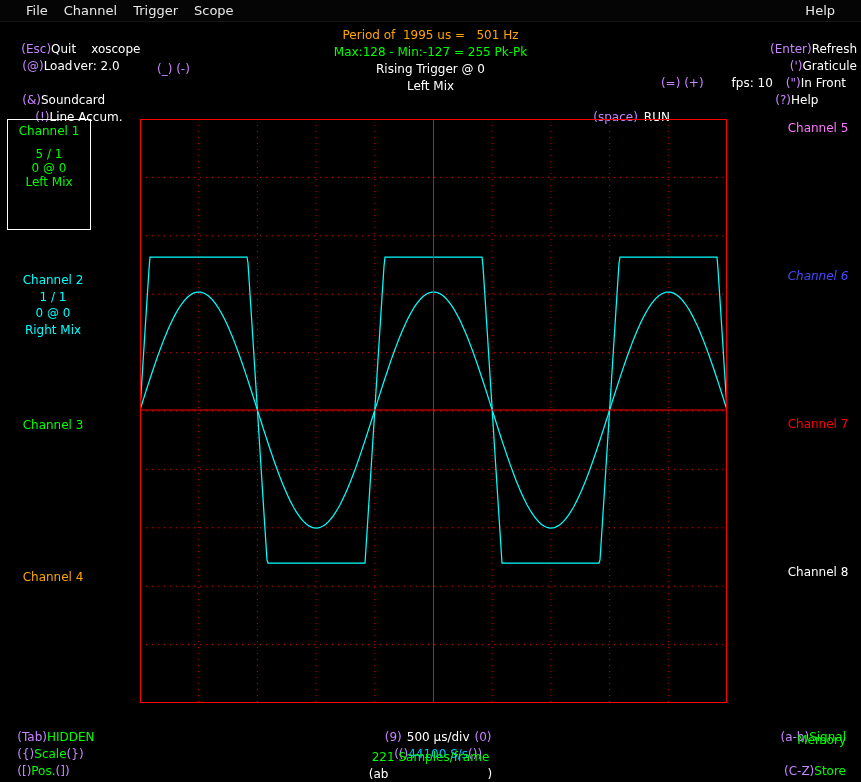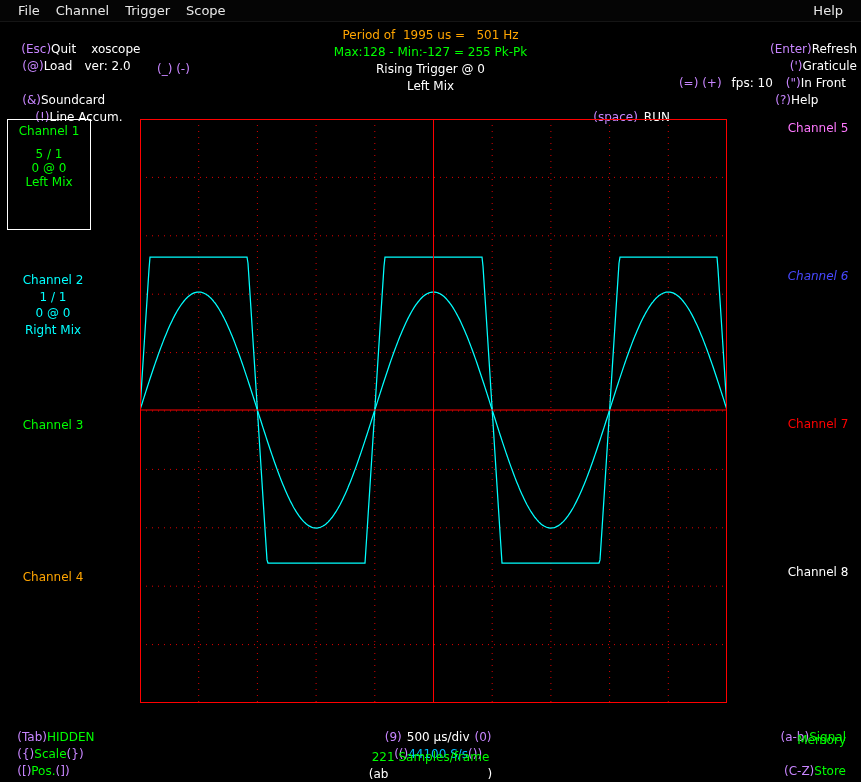--- a/index.html
+++ b/index.html
@@ -5,21 +5,21 @@
   * { margin:0; padding:0; box-sizing:border-box; }
   html,body { background:#000; }
   #root {
     position:relative; width:861px; height:782px; overflow:hidden;
     background:var(--background,#000);
     font-family:"DejaVu Sans","Liberation Sans",sans-serif;
     font-size:12px; color:#fff;
   }
   .menubar {
     position:absolute; top:0; left:0; width:100%; height:22px;
-    display:flex; align-items:center; padding:0 10px;
+    display:flex; align-items:center; padding:0 18px;
     background:var(--menubar_bg,#000); border-bottom:1px solid #151515;
     font-size:13px;
   }
   .menu-item { padding:2px 8px; color:#e8e8e8; cursor:default; }
   .menu-help { margin-left:auto; }
 
   .t { position:absolute; white-space:pre; line-height:14px; }
   .center { left:0; width:100%; text-align:center; }
   .fr { text-align:right; }
 
@@ -28,22 +28,22 @@
   .g { color:var(--green,#0f0); }
   .o { color:var(--orange,#ffa500); }
   .rate { color:var(--rate_blue,#00bfff); }
 
   .ch1 { color:var(--ch1); } .ch2 { color:var(--ch2); }
   .ch3 { color:var(--ch3); } .ch4 { color:var(--ch4); }
   .ch5 { color:var(--ch5); } .ch6 { color:var(--ch6);font-style:italic; }
   .ch7 { color:var(--ch7); } .ch8 { color:var(--ch8); }
 
   .app-gap { margin-left:15px;margin-top:34px; }
-  .ver-gap { margin-left:12px; }
-  .gl  { margin-left:10px; }
+  .ver-gap { margin-left:1px; }
+  .gl  { margin-left:28px; }
   .gl2 { margin-left:13px; }
   .gs  { margin:0 5px; }
   .run-gap { margin-left:6px; }
 
   .ch1box {
     position:absolute; left:7px; top:119px; width:84px; height:111px;
     border:1px solid #fff;
   }
   .ch1box .t { left:0; width:100%; text-align:center; }
   .chcol-l { left:3px;  width:100px; text-align:center; }

